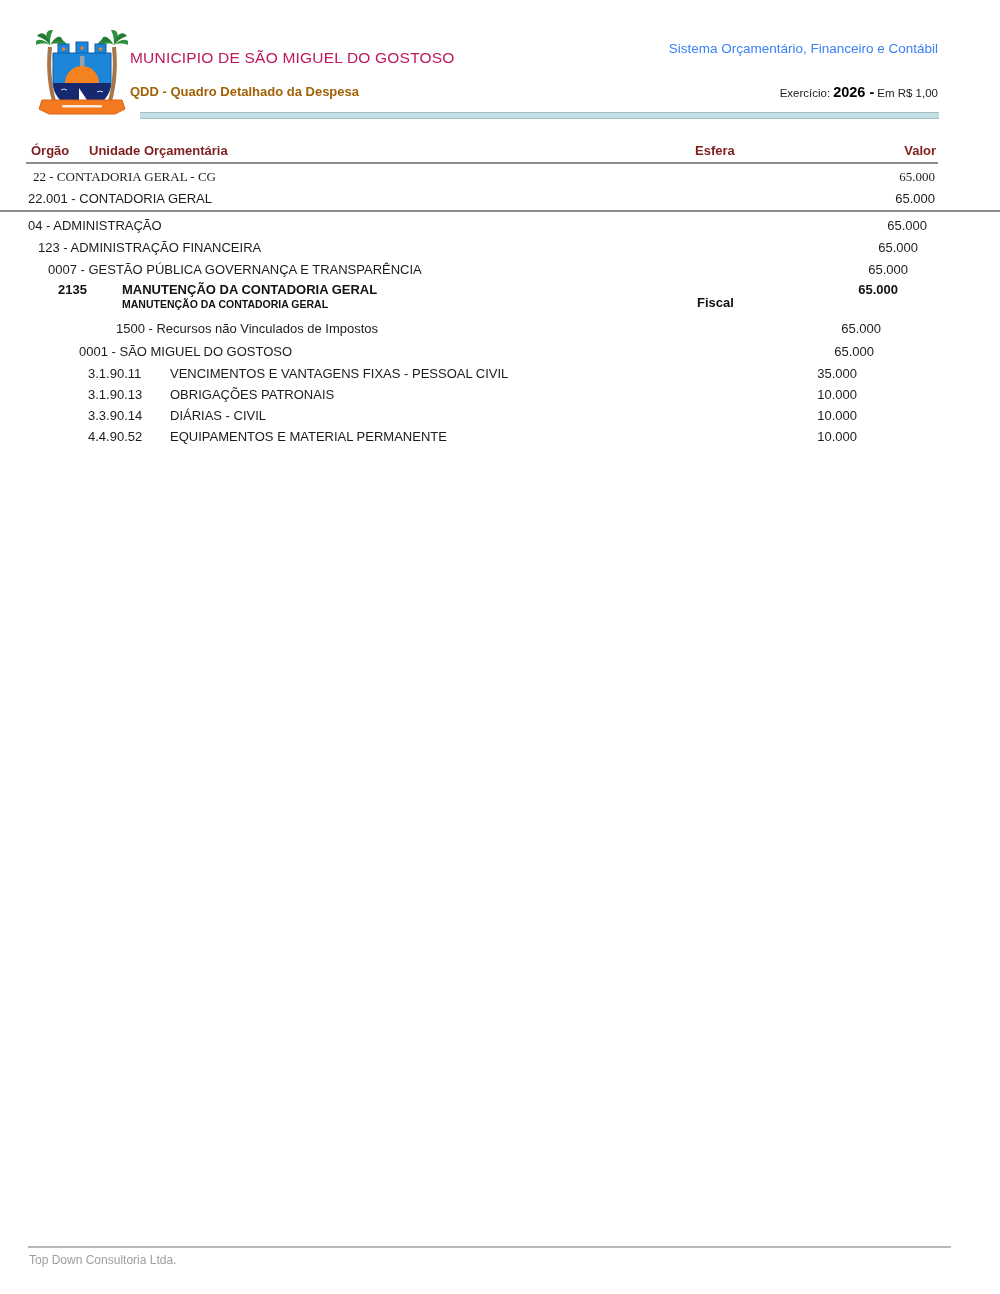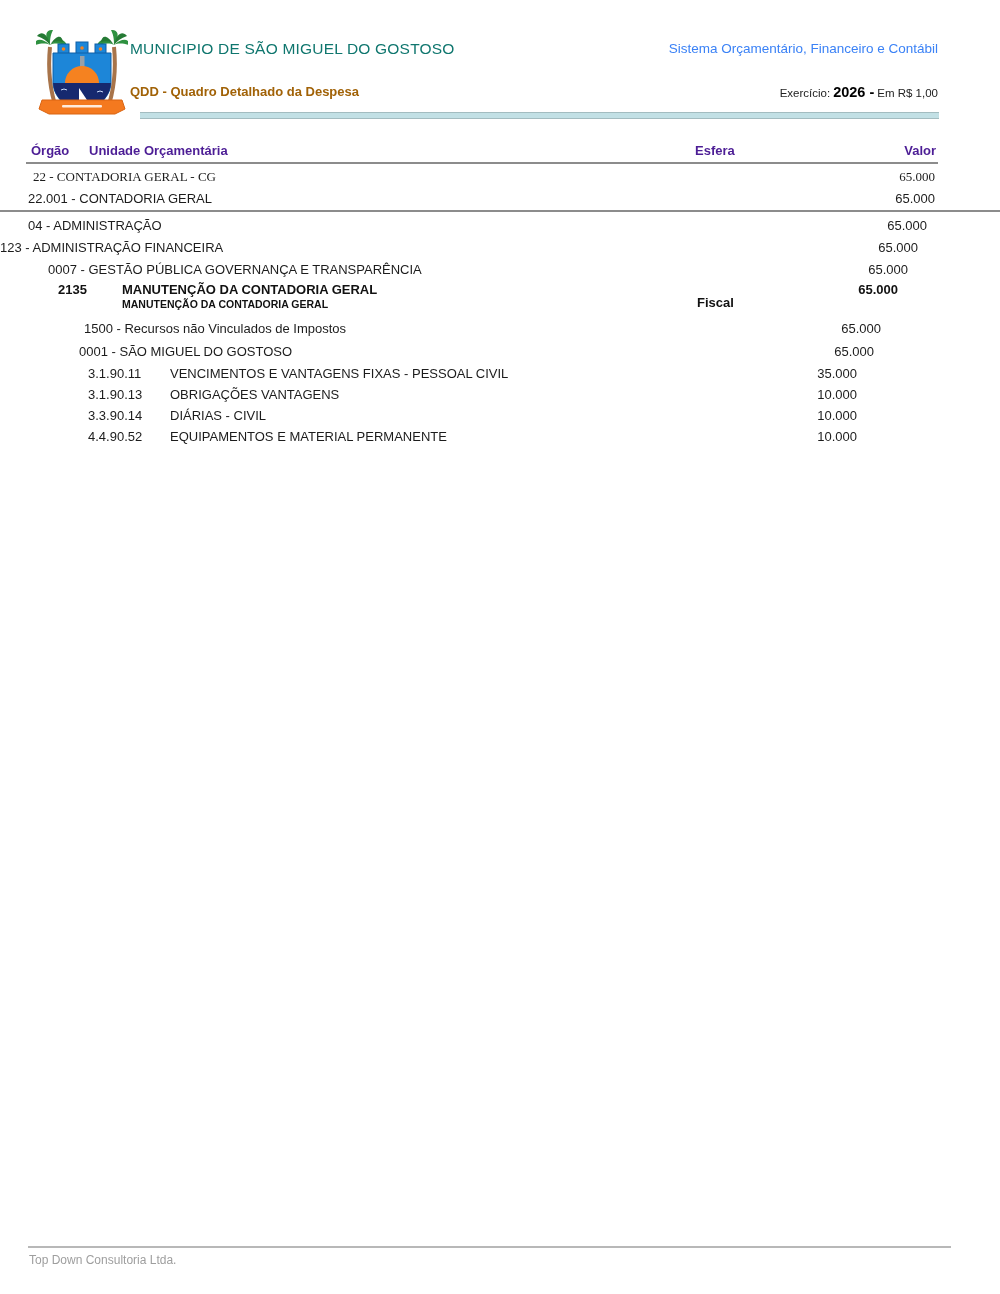--- a/index.html
+++ b/index.html
@@ -7,22 +7,22 @@
     position:relative;
     width:1000px; height:1294px;
     background:#ffffff;
     font-family:"Liberation Sans", sans-serif;
     color:#1c1c1c;
     overflow:hidden;
   }
   
   .logo { position:absolute; left:36px; top:28px; }
   .muni-title {
-    position:absolute; left:130px; top:39px;
-    font-size:15.5px; line-height:20px; letter-spacing:.2px; color:#0f766e;
+    position:absolute; left:130px; top:48px;
+    font-size:15.5px; line-height:20px; letter-spacing:.2px; color:#be185d;
   }
   .system-title {
     position:absolute; right:62px; top:40px;
     font-size:13.5px; line-height:18px; color:#3b82f6;
   }
   .report-title {
     position:absolute; left:130px; top:83px;
     font-size:13px; font-weight:bold; line-height:18px; color:#a16207;
   }
   .exercise-line {
@@ -30,54 +30,54 @@
     display:flex; align-items:baseline; gap:3px;
     font-size:11.5px; color:#222;
   }
   .exercise-line .year { font-size:14.5px; font-weight:bold; color:#000; }
   .teal-bar {
     position:absolute; left:140px; top:112px; width:799px; height:5px;
     background:#c2e0e5; border-top:1px solid #a3bcc0; border-bottom:1px solid #a3bcc0;
   }
   
   .col-headers { position:absolute; left:0; top:141px; width:100%; height:20px; line-height:20px;
-    font-size:13px; font-weight:bold; color:#4c1d95; }
+    font-size:13px; font-weight:bold; color:#7f1d1d; }
   .ch-orgao   { position:absolute; left:31px; }
   .ch-unidade { position:absolute; left:89px; }
   .ch-esfera  { position:absolute; left:695px; }
   .ch-valor   { position:absolute; right:64px; }
   .header-rule {
     position:absolute; left:26px; top:162px; width:912px; height:0;
     border-top:2px solid #8c8c8c;
   }
   
   .rows { position:absolute; left:0; top:166px; width:100%; }
   .row { position:relative; height:22px; line-height:22px; font-size:13px; white-space:nowrap; }
   .row .valor { position:absolute; top:0; }
   .level-orgao    { padding-left:33px;font-family:Liberation Serif, serif; }
   .level-orgao .valor    { right:65px; }
   .level-unidade  { padding-left:28px; }
   .level-unidade .valor  { right:65px; }
   .section-divider { height:3px; border-top:2px solid #8c8c8c; }
   .level-funcao   { padding-left:28px; }
   .level-funcao .valor   { right:73px; }
-  .level-subfuncao { }
+  .level-subfuncao { padding-left:38px; }
   .level-subfuncao .valor { right:82px; }
   .level-programa { padding-left:48px; height:21px; line-height:21px; }
   .level-programa .valor { right:92px; }
   .level-acao { height:38px; line-height:20px; font-weight:bold; color:#111; }
   .level-acao .code   { position:absolute; left:58px;  top:0; }
   .level-acao .label  { position:absolute; left:122px; top:0; }
   .level-acao .esfera { position:absolute; left:697px; top:13px; }
   .level-acao .valor  { right:102px; }
   .level-acao .sublabel {
     position:absolute; left:122px; top:17px;
     font-size:10.5px; line-height:14px; font-weight:bold;
   }
-  .level-fonte  { padding-left:84px; }
+  .level-fonte  { padding-left:84px;margin-left:32px; }
   .level-fonte .valor  { right:119px; }
   .level-regiao { padding-left:79px; height:23px; line-height:23px; }
   .level-regiao .valor { right:126px; }
   .level-elemento { height:21px; line-height:21px; }
   .level-elemento .code  { position:absolute; left:88px; }
   .level-elemento .label { position:absolute; left:170px; }
   .level-elemento .valor { right:143px; }
   
   .footer-rule {
     position:absolute; left:28px; top:1246px; width:923px; height:0;
@@ -171,21 +171,21 @@
       </div>
       <div class="row level-fonte"><span class="label">1500 - Recursos não Vinculados de Impostos</span><span class="valor">65.000</span></div>
       <div class="row level-regiao"><span class="label">0001 - SÃO MIGUEL DO GOSTOSO</span><span class="valor">65.000</span></div>
       <div class="row level-elemento">
         <span class="code">3.1.90.11</span>
         <span class="label">VENCIMENTOS E VANTAGENS FIXAS - PESSOAL CIVIL</span>
         <span class="valor">35.000</span>
       </div>
       <div class="row level-elemento">
         <span class="code">3.1.90.13</span>
-        <span class="label">OBRIGAÇÕES VANTAGENS</span>
+        <span class="label">OBRIGAÇÕES PATRONAIS</span>
         <span class="valor">10.000</span>
       </div>
       <div class="row level-elemento">
         <span class="code">3.3.90.14</span>
         <span class="label">DIÁRIAS - CIVIL</span>
         <span class="valor">10.000</span>
       </div>
       <div class="row level-elemento">
         <span class="code">4.4.90.52</span>
         <span class="label">EQUIPAMENTOS E MATERIAL PERMANENTE</span>

